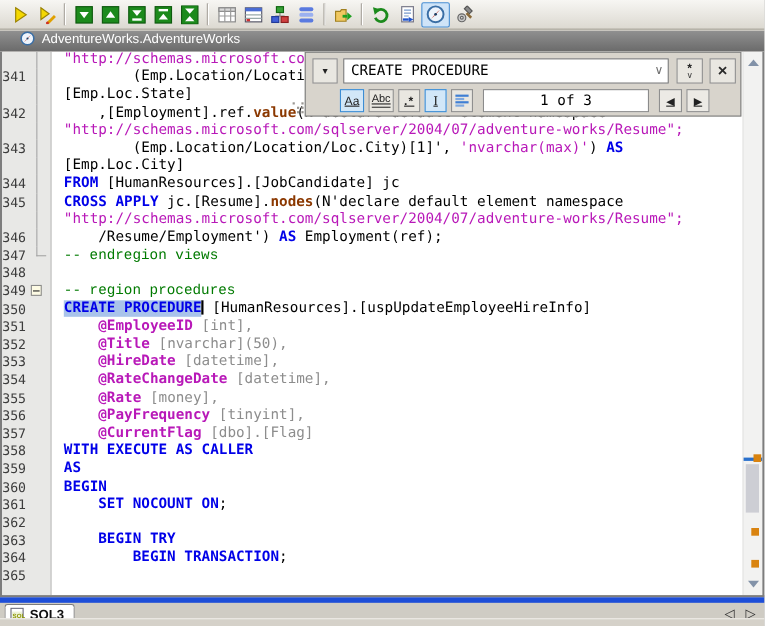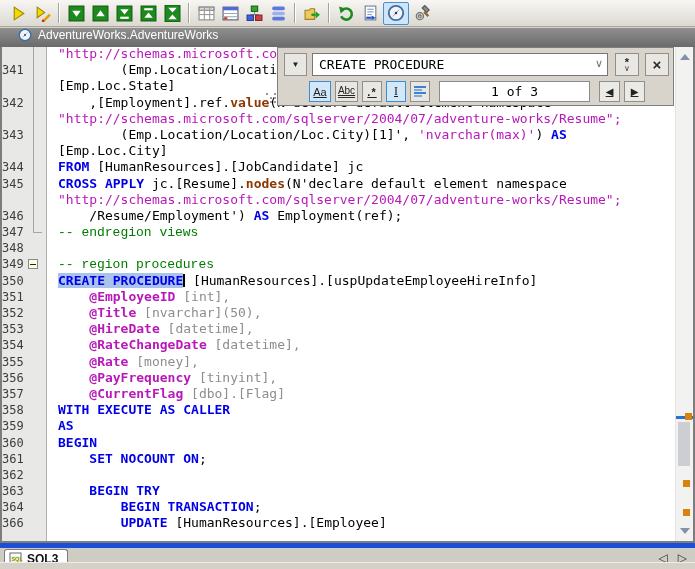--- a/index.html
+++ b/index.html
@@ -390,23 +390,23 @@
           <span class="ln">363</span>
           <span class="fold"></span>
           <span class="txt"><span class="c-pl">    </span><span class="c-kw">BEGIN TRY</span></span>
         </div>
         <div class="row">
           <span class="ln">364</span>
           <span class="fold"></span>
           <span class="txt"><span class="c-pl">        </span><span class="c-kw">BEGIN TRANSACTION</span><span class="c-pl">;</span></span>
         </div>
         <div class="row">
-          <span class="ln">366</span>
-          <span class="fold"></span>
-          <span class="txt"><span class="c-pl">        </span><span class="c-kw">UPDATE</span><span class="c-pl"> [HumanResources].[Employee]</span></span>
+          <span class="ln">365</span>
+          <span class="fold"></span>
+          <span class="txt"></span>
         </div>
       </div>
 
     <div class="find-panel">
       <span class="grip">
           <i></i>
         </span>
       <button class="fbtn dropbtn">▼</button>
       <span class="combo">
         <input value="CREATE PROCEDURE" style="">

